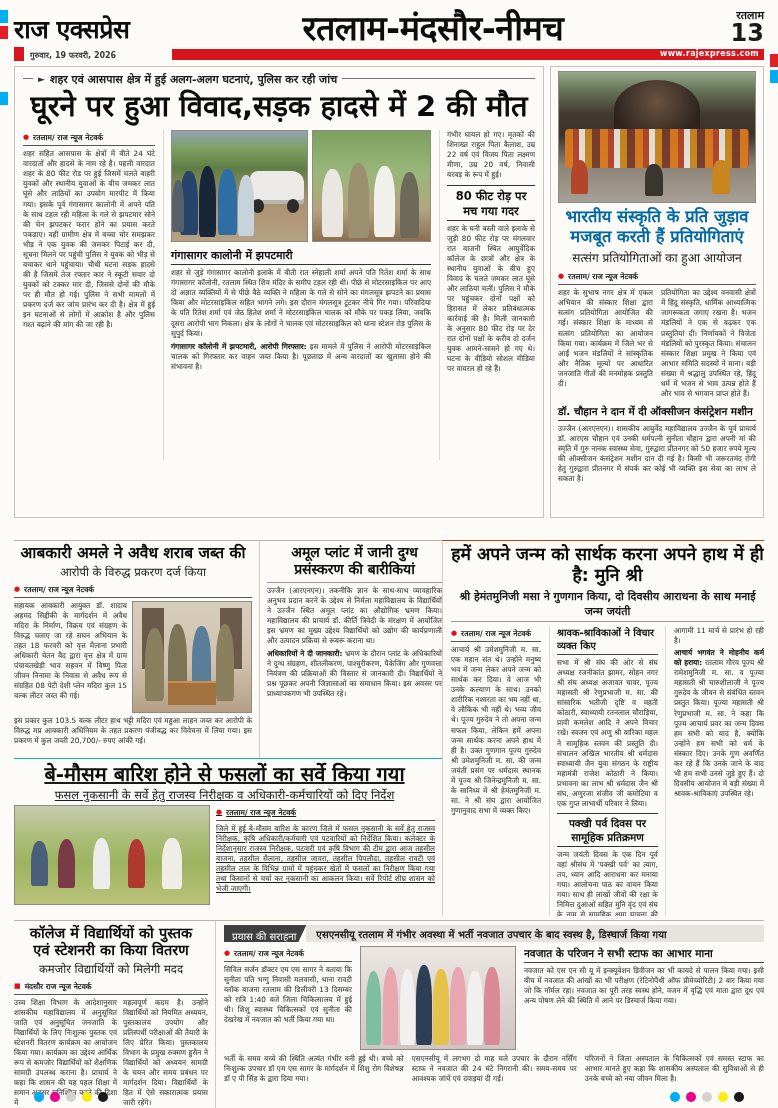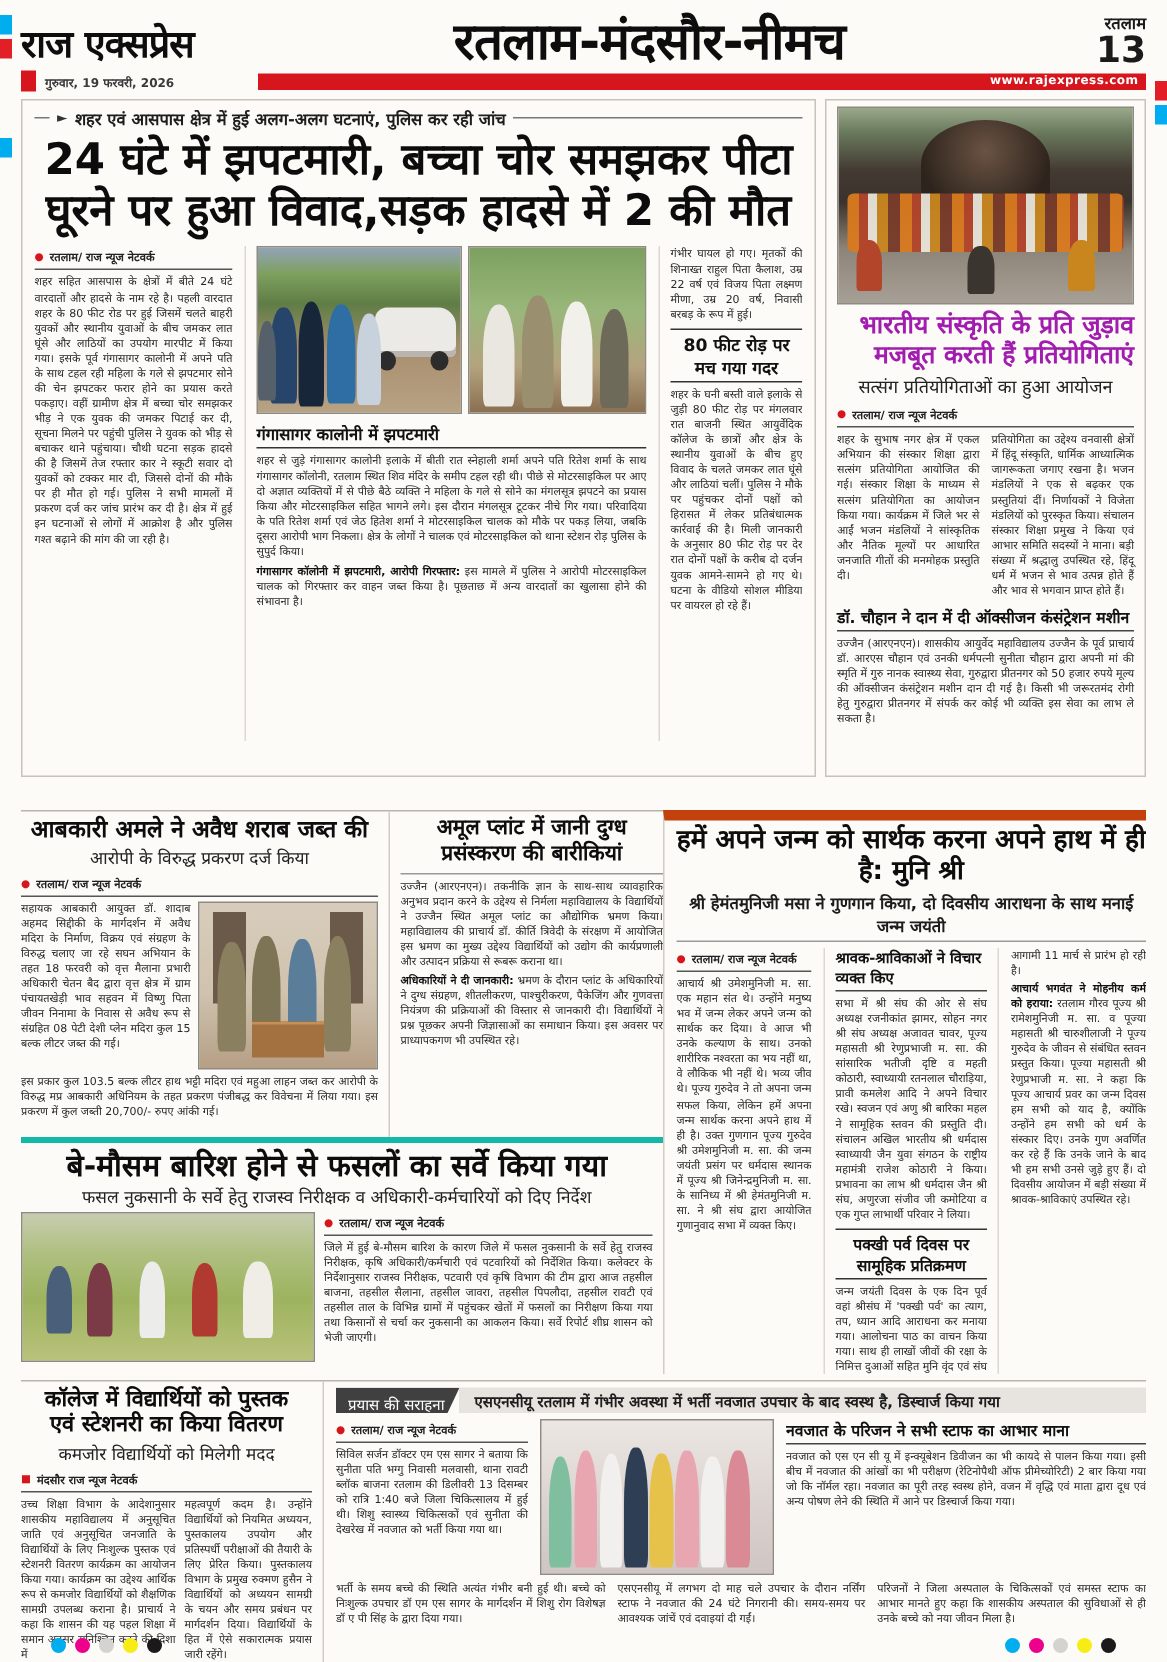--- a/index.html
+++ b/index.html
@@ -71,37 +71,37 @@
           background:radial-gradient(circle at 50% 35%, #6a5343 0%, #2e241d 75%); }
   .crowdrow { position:absolute; left:3%; right:3%; top:44%; height:30%; border-radius:4px; opacity:.95;
           background:repeating-linear-gradient(90deg,#d97a1f 0 8px,#b3452a 8px 14px,#e8e4da 14px 20px,#c9861f 20px 27px,#7a3b2a 27px 35px); }
   .ph-liquor { width:120px; height:112px; flex:none; background:linear-gradient(180deg,#d8cdbc 0%,#cfc2ae 55%,#b59f85 100%); }
   .doorp { position:absolute; width:18%; height:55%; top:6%; background:#6b5a4a; }
   .boxes { position:absolute; bottom:6%; left:30%; width:40%; height:22%; background:#a3703f; box-shadow:inset 0 2px 0 #c79155; }
   .ph-field { width:196px; height:100px; flex:none; background:linear-gradient(180deg,#c6cdb0 0%,#aebf7e 28%,#9db35f 58%,#b9c27a 100%); }
   .ph-hosp { flex:1.35; height:104px; background:linear-gradient(180deg,#ece7e3 0%,#ded6d2 45%,#cfc5c2 100%); }
   
   .rail { width:214px; flex:none; margin-left:6px; border:1px solid #c8c2b8; padding:4px 7px; overflow:hidden; }
-  .rail-headline { text-align:right; font-size:16.5px; font-weight:bold; line-height:1.22; margin-top:4px; color:#a21caf; }
+  .rail-headline { text-align:center; font-size:16.5px; font-weight:bold; line-height:1.22; margin-top:4px; color:#0369a1; }
   .rail-sub { text-align:center; font-size:12px; color:#222; margin-top:2px; }
   .twocol { column-count:2; column-gap:8px; margin-top:2px; }
   
   .mid-zone { display:flex; margin-top:22px; height:376px; }
   .mid-left { width:428px; flex:none; display:flex; flex-direction:column; }
   .mid-row1 { display:flex; height:218px; border-top:1px solid #b9b3a9; overflow:hidden; }
   .liquor { width:246px; flex:none; border-right:1px solid #d2ccc3; padding:3px 7px 0 0; overflow:hidden; }
   .mod-h2 { text-align:center; font-size:15.5px; font-weight:bold; line-height:1.2; color:#0d0d0d; }
   .mod-sub { text-align:center; font-size:11.5px; color:#222; margin-top:1px; }
   .liquor-flex { display:flex; gap:5px; }
   .liquor-flex .lt { flex:1; }
   .amul { flex:1; padding:3px 0 0 7px; overflow:hidden; }
-  .crop { border-top:4px solid #14b8a6; padding:3px 7px 0 0; flex:1; overflow:hidden; }
+  .crop { border-top:1px solid #14b8a6; padding:3px 7px 0 0; flex:1; overflow:hidden;text-decoration:underline; }
   .crop-row { display:flex; gap:6px; margin-top:3px; }
   .crop-txt { flex:1; }
-  .muni { flex:1; border-top:7px solid #c2410c; border-left:1px solid #d2ccc3; padding:3px 0 0 8px; overflow:hidden; }
+  .muni { flex:1; border-top:1px solid #c2410c; border-left:1px solid #d2ccc3; padding:3px 0 0 8px; overflow:hidden; }
   .muni-h1 { text-align:center; font-size:17.5px; font-weight:bold; line-height:1.2; color:#0d0d0d; }
   .muni-sub { text-align:center; font-size:11px; font-weight:bold; color:#1c1c1c; margin-top:2px;
               border-bottom:1px solid #999; padding-bottom:3px; }
   .muni-cols { display:flex; gap:8px; margin-top:4px; height:318px; overflow:hidden; }
   .muni-c { flex:1; overflow:hidden; }
   .muni-c.mid { border-left:1px solid #ddd8cf; border-right:1px solid #ddd8cf; padding:0 7px; flex:1.12; }
   .inner-box-head { font-weight:bold; font-size:9.8px; color:#111; border-bottom:1.2px solid #444; padding-bottom:2px; margin-bottom:3px; }
   
   .bottom-zone { display:flex; margin-top:4px; border-top:1px solid #b9b3a9; height:212px; }
   .books { width:202px; flex:none; border-right:1px solid #d2ccc3; padding:4px 7px 0 0; overflow:hidden; }
@@ -150,21 +150,20 @@
 
   <div class="lead-zone">
     <section class="lead-left">
       <div class="kicker">
         <span class="k-line k-l"></span>
         <span class="k-arrow">►</span>
         <span class="k-text">शहर एवं आसपास क्षेत्र में हुई अलग-अलग घटनाएं, पुलिस कर रही जांच</span>
         <span class="k-line k-r"></span>
       </div>
       <h1 class="lead-headline">
-        <span style="display:block">24 घंटे में झपटमारी, बच्चा चोर समझकर पीटा</span>
         <span style="display:block">घूरने पर हुआ विवाद,सड़क हादसे में 2 की मौत</span>
       </h1>
       <div class="lead-cols">
         <div class="lc1">
           <div class="byline">
             <span class="bdot">●</span>
             <span>रतलाम/ राज न्यूज नेटवर्क</span>
           </div>
           <p class="body-txt">शहर सहित आसपास के क्षेत्रों में बीते 24 घंटे वारदातों और हादसे के नाम रहे है। पहली वारदात शहर के 80 फीट रोड पर हुई जिसमें चलते बाहरी युवकों और स्थानीय युवाओं के बीच जमकर लात घूंसे और लाठियों का उपयोग मारपीट में किया गया। इसके पूर्व गंगासागर कालोनी में अपने पति के साथ टहल रही महिला के गले से झपटमार सोने की चेन झपटकर फरार होने का प्रयास करते पकड़ाए। वहीं ग्रामीण क्षेत्र में बच्चा चोर समझकर भीड़ ने एक युवक की जमकर पिटाई कर दी, सूचना मिलने पर पहुंची पुलिस ने युवक को भीड़ से बचाकर थाने पहुंचाया। चौथी घटना सड़क हादसे की है जिसमें तेज रफ्तार कार ने स्कूटी सवार दो युवकों को टक्कर मार दी, जिससे दोनों की मौके पर ही मौत हो गई। पुलिस ने सभी मामलों में प्रकरण दर्ज कर जांच प्रारंभ कर दी है। क्षेत्र में हुई इन घटनाओं से लोगों में आक्रोश है और पुलिस गश्त बढ़ाने की मांग की जा रही है।</p>
         </div>

